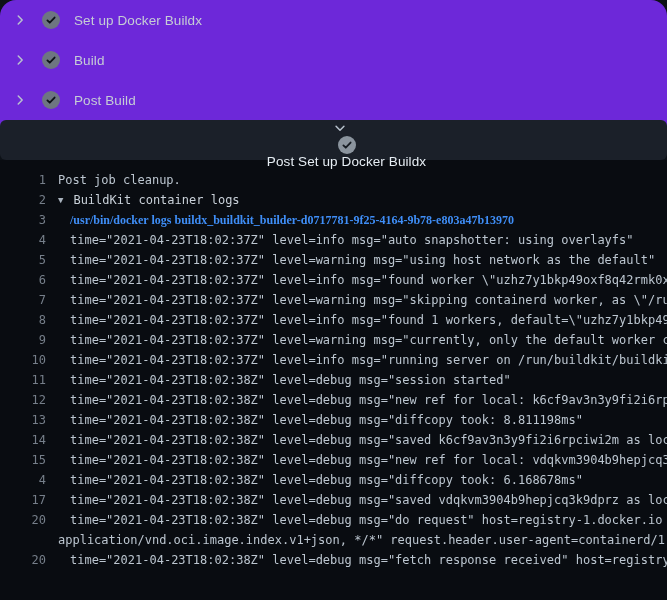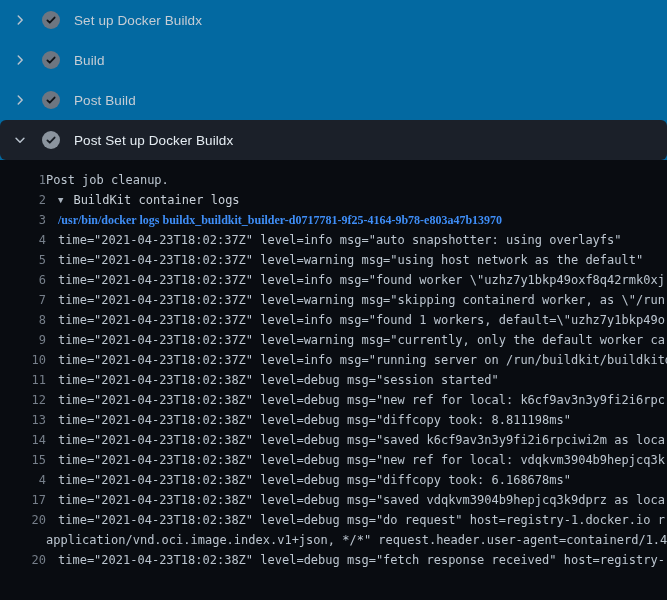--- a/index.html
+++ b/index.html
@@ -3,31 +3,32 @@
 <meta charset="utf-8">
 <style>
   * { margin:0; padding:0; box-sizing:border-box; }
   html,body { width:667px; height:600px; overflow:hidden; }
   body {
     background:#0d1117;
     font-family:"Liberation Sans", sans-serif;
     color:#c9d1d9;
   }
   
-  .step-list { background:#0369a1; }
+  .step-list { background:#6d28d9;border-radius:16px; }
   .step-row {
     height:40px;
     display:flex;
     align-items:center;
     padding-left:12px;
     cursor:pointer;
   }
   .step-row.expanded {
     background:#1b2029;
     border-radius:6px;
+    flex-direction:column;
   }
   .chev {
     width:16px; height:16px;
     display:flex; align-items:center; justify-content:center;
     color:#b9c3ce;
     flex:0 0 16px;
   }
   .check {
     width:18px; height:18px;
     margin-left:14px;
@@ -55,20 +56,21 @@
     white-space:pre;
     overflow:hidden;
   }
   .ln {
     flex:0 0 46px;
     text-align:right;
     color:#767f8a;
     user-select:none;
   }
   .txt {
+    margin-left:12px;
     color:#bcc6d0;
     flex:1 1 auto;
     white-space:pre;
     overflow:hidden;
   }
   .nested .txt { padding-left:12px; }
   .cmd  { color:#3f8ef7; font-weight:bold;font-family:Liberation Serif, serif; }
   .marker {
     margin-left:12px;
     color:#aab4bf;

